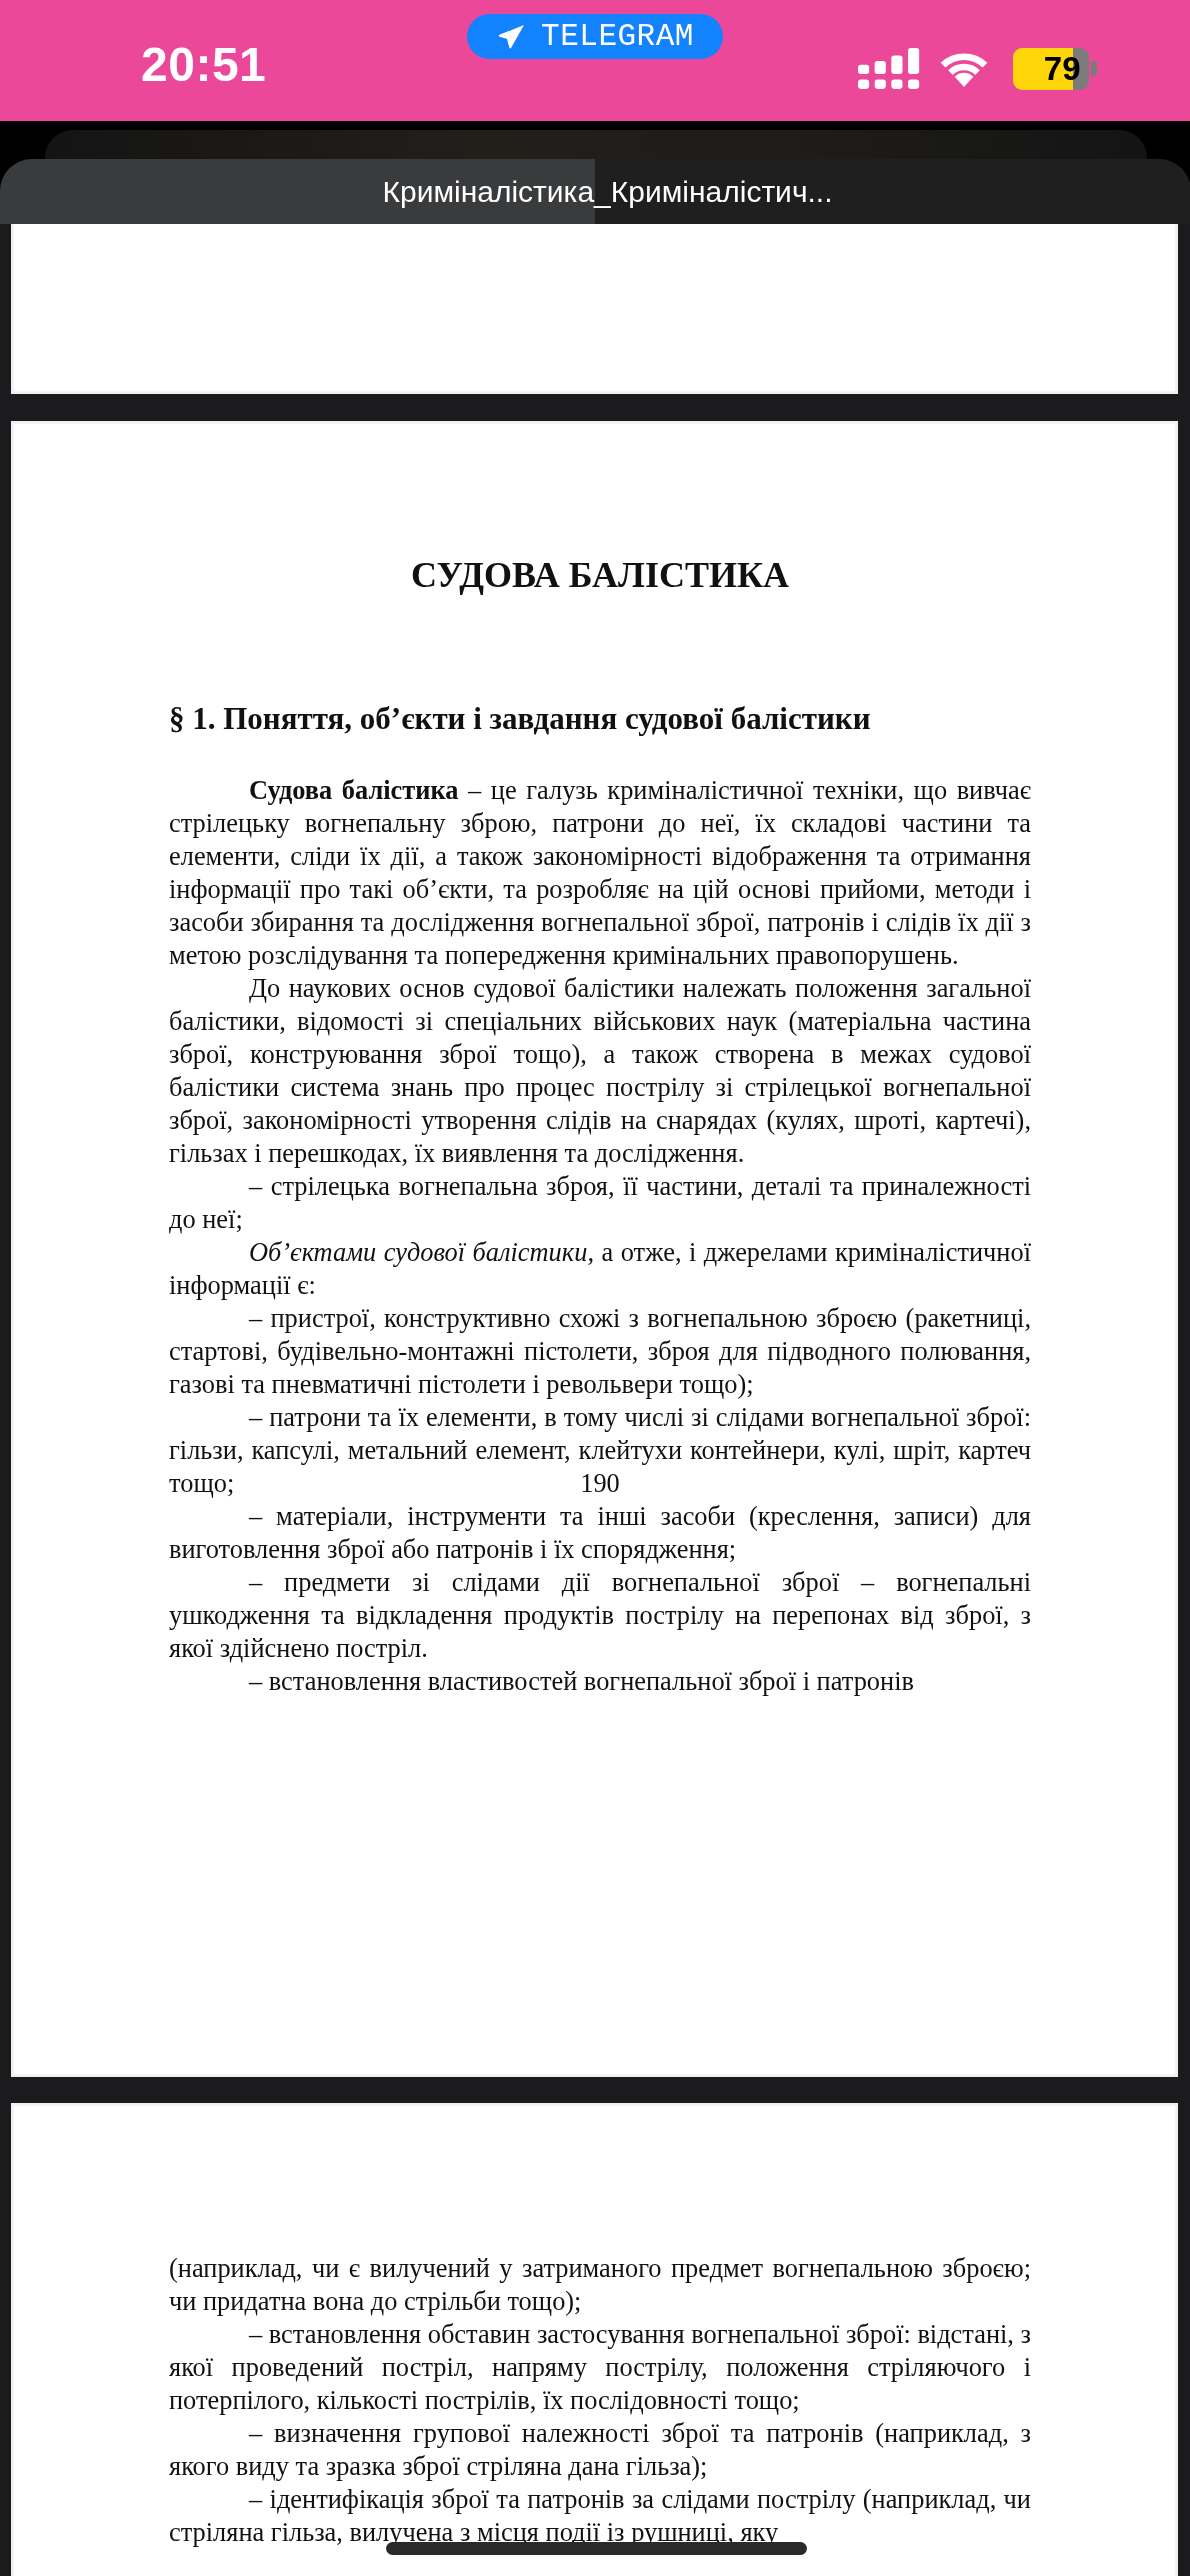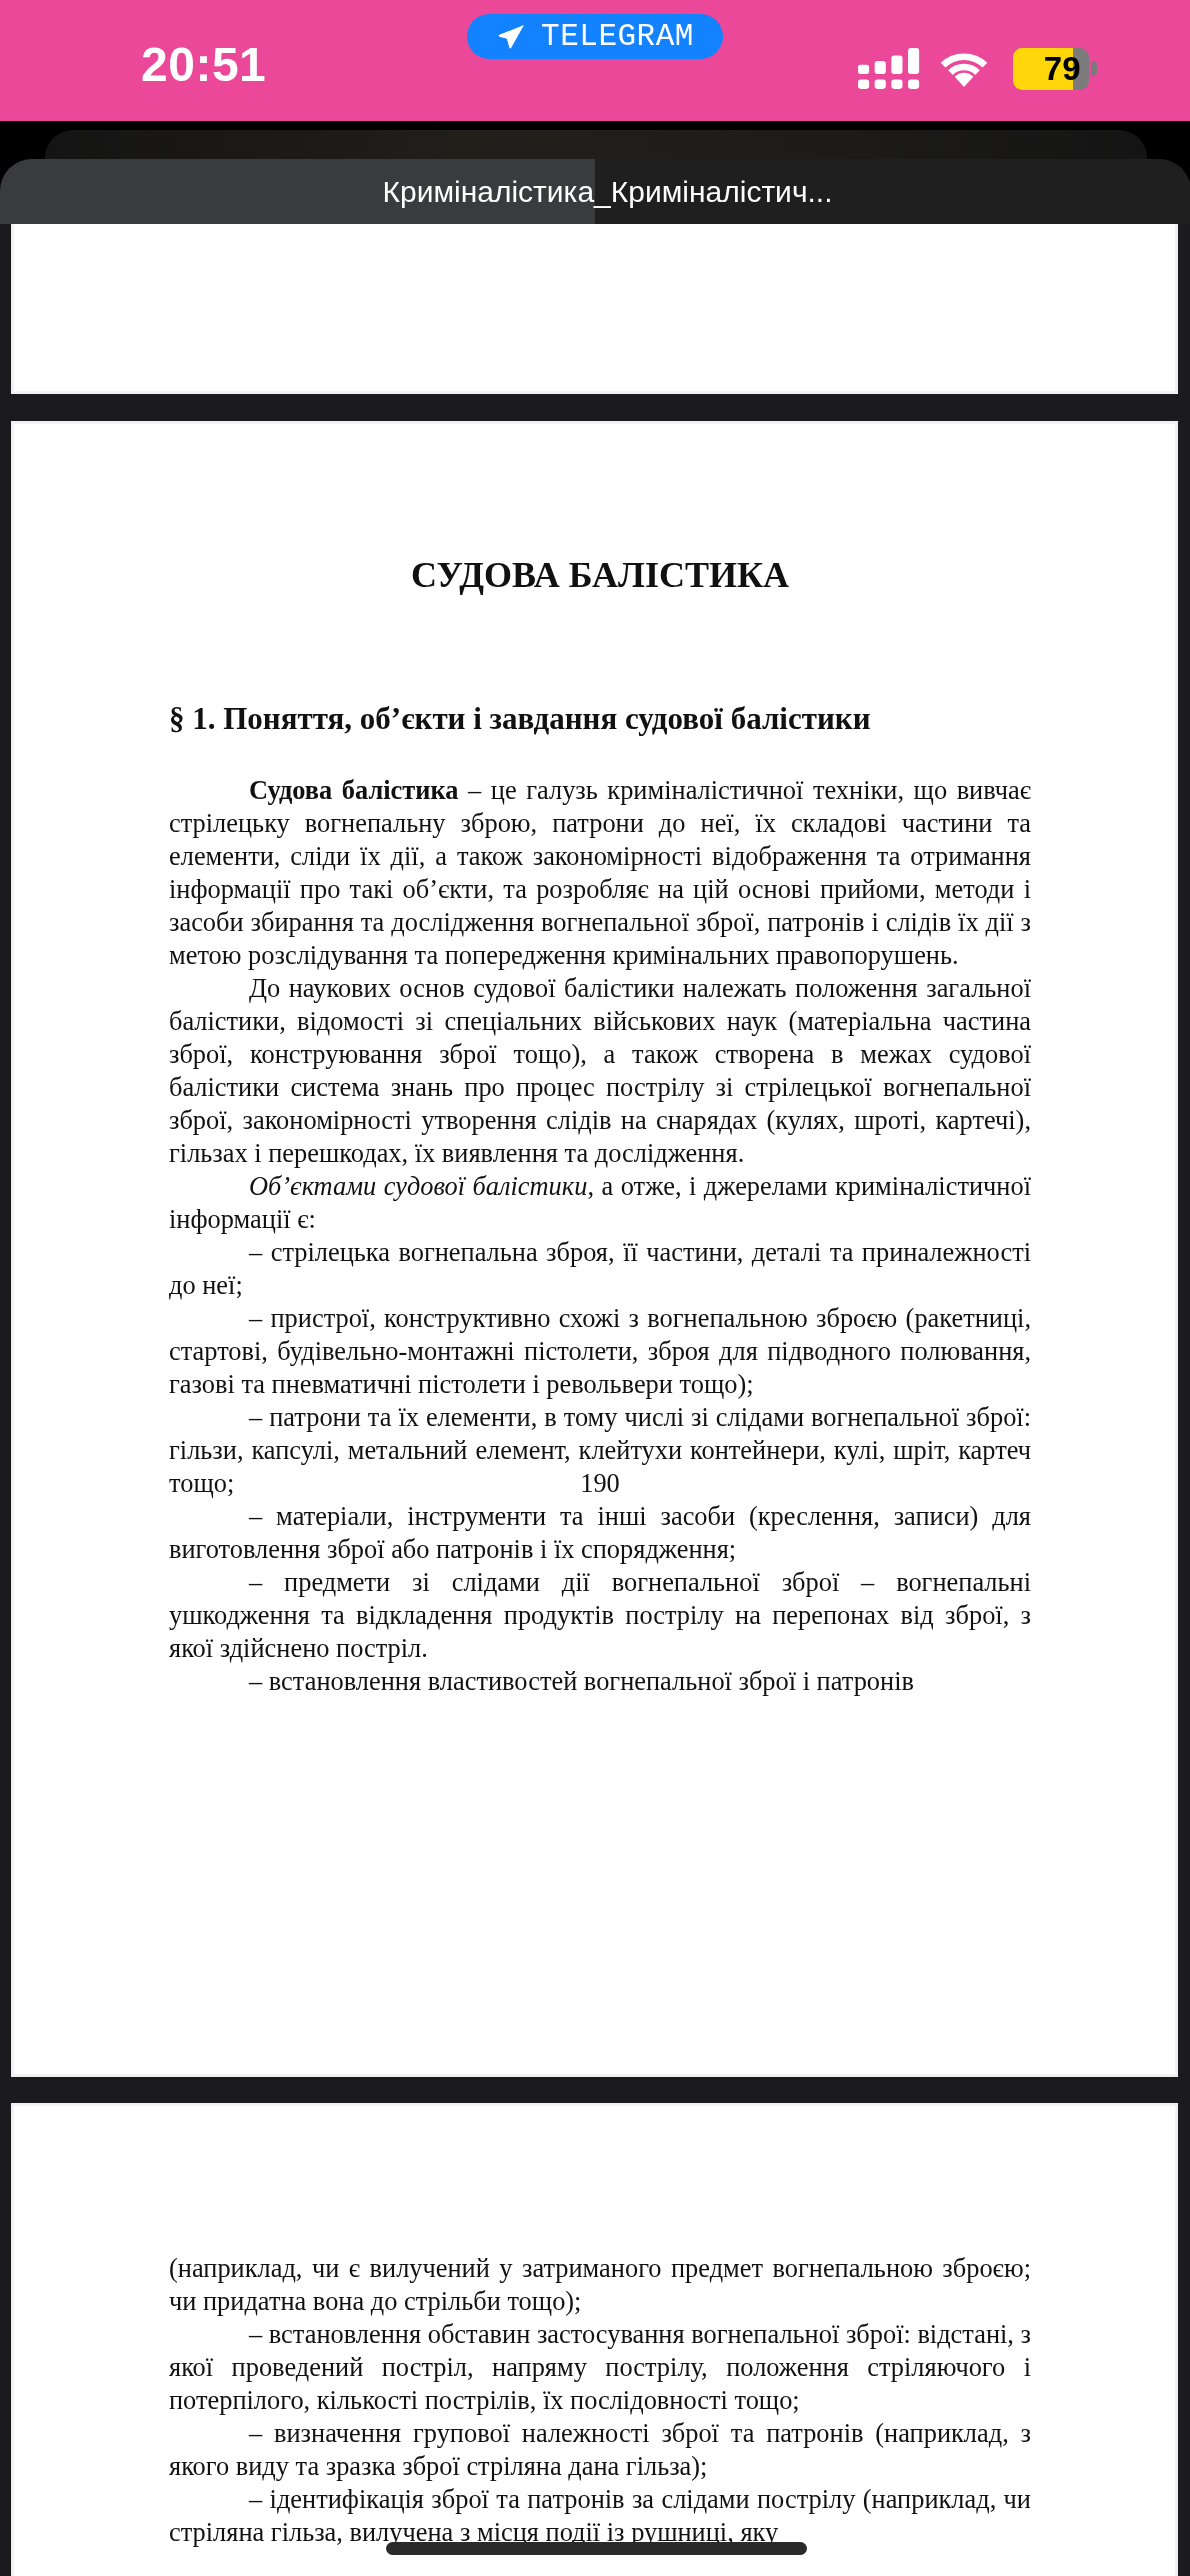--- a/index.html
+++ b/index.html
@@ -85,22 +85,22 @@
 
   <div class="page page2">
     <div class="doc" style="top:0; height:1656px;">
       <div class="chapter" style="top:131px;">
         <div>СУДОВА БАЛІСТИКА</div>
       </div>
       <div class="section" style="top:280px;">§ 1. Поняття, об’єкти і завдання судової балістики</div>
       <div class="body-text" style="top:353px;">
         <p><b>Судова балістика</b><span> – це галузь криміналістичної техніки, що вивчає стрілецьку вогнепальну зброю, патрони до неї, їх складові частини та елементи, сліди їх дії, а також закономірності відображення та отримання інформації про такі об’єкти, та розробляє на цій основі прийоми, методи і засоби збирання та дослідження вогнепальної зброї, патронів і слідів їх дії з метою розслідування та попередження кримінальних правопорушень.</span></p>
         <p>До наукових основ судової балістики належать положення загальної балістики, відомості зі спеціальних військових наук (матеріальна частина зброї, конструювання зброї тощо), а також створена в межах судової балістики система знань про процес пострілу зі стрілецької вогнепальної зброї, закономірності утворення слідів на снарядах (кулях, шроті, картечі), гільзах і перешкодах, їх виявлення та дослідження.</p>
+        <p>– стрілецька вогнепальна зброя, її частини, деталі та приналежності до неї;</p>
         <p><i>Об’єктами судової балістики</i><span>, а отже, і джерелами криміналістичної інформації є:</span></p>
-        <p>– стрілецька вогнепальна зброя, її частини, деталі та приналежності до неї;</p>
         <p>– пристрої, конструктивно схожі з вогнепальною зброєю (ракетниці, стартові, будівельно-монтажні пістолети, зброя для підводного полювання, газові та пневматичні пістолети і револьвери тощо);</p>
         <p>– патрони та їх елементи, в тому числі зі слідами вогнепальної зброї: гільзи, капсулі, метальний елемент, клейтухи контейнери, кулі, шріт, картеч тощо;</p>
         <p>– матеріали, інструменти та інші засоби (креслення, записи) для виготовлення зброї або патронів і їх спорядження;</p>
         <p>– предмети зі слідами дії вогнепальної зброї – вогнепальні ушкодження та відкладення продуктів пострілу на перепонах від зброї, з якої здійснено постріл.</p>
         <p>– встановлення властивостей вогнепальної зброї і патронів</p>
       </div>
       <div class="page-num" style="top:1001px;">190</div>
     </div>
   </div>
 

